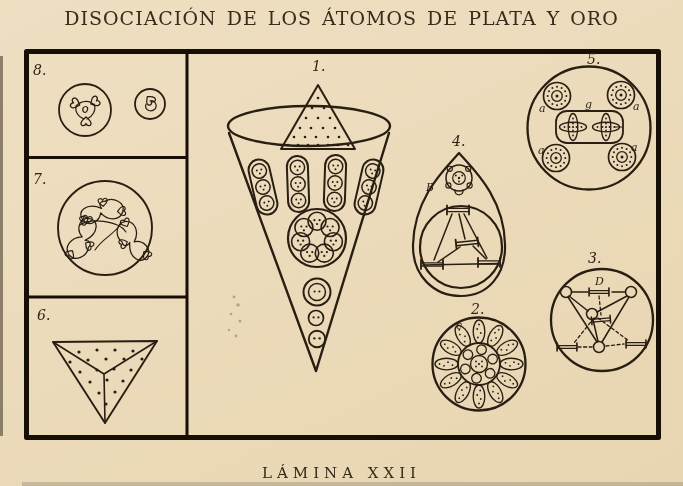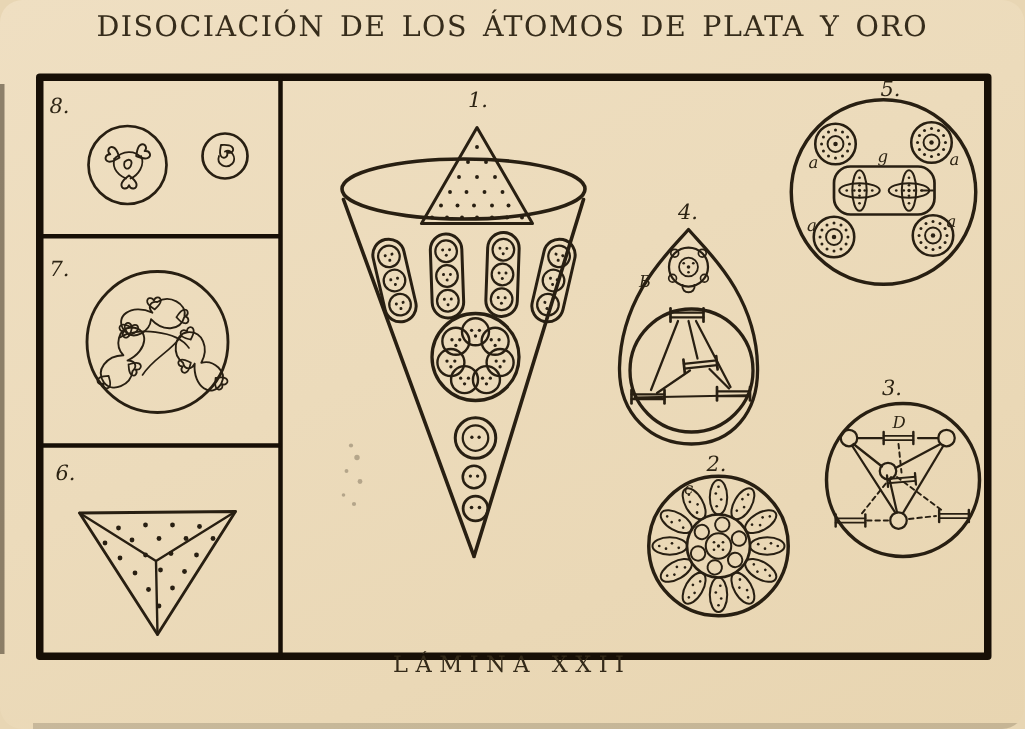--- a/index.html
+++ b/index.html
@@ -1,27 +1,27 @@
 <!DOCTYPE html>
 <html><head>
 <meta charset="utf-8">
 <style>
   html,body{margin:0;padding:0;background:#e8d6b4;}
   .stage{
     position:relative;width:683px;height:486px;overflow:hidden;
     background:linear-gradient(155deg,#efdfc2 0%,#ecdbbb 45%,#e8d5b1 100%);
-    font-family:"DejaVu Serif", serif;color:#32291a;border-radius:15px;
+    font-family:"DejaVu Serif", serif;color:#32291a;
   }
   .title{
     position:absolute;top:7px;left:0;width:100%;text-align:center;
     font-size:19px;letter-spacing:1px;word-spacing:3px;color:#362c1b;
     font-weight:500;white-space:nowrap;
   }
   .caption{
-    position:absolute;top:434px;left:0;width:100%;text-align:center;
+    position:absolute;top:464px;left:0;width:100%;text-align:center;
     font-size:15px;letter-spacing:5px;color:#342a19;font-weight:500;
   }
   svg.plate{position:absolute;left:0;top:0;}
   svg .ln{stroke:#281f12;fill:none;stroke-linecap:round;stroke-linejoin:round;}
   svg .dt{fill:#281f12;stroke:none;}
   svg .frame{stroke:#170f06;}
   svg text{fill:#2d2414;}
   svg .figlabel{font-family:"DejaVu Serif",serif;font-style:italic;font-size:14px;}
   svg .marker{font-family:"DejaVu Serif",serif;font-style:italic;font-size:11px;}
   .scan-left{position:absolute;left:0;top:56px;height:380px;width:3px;

